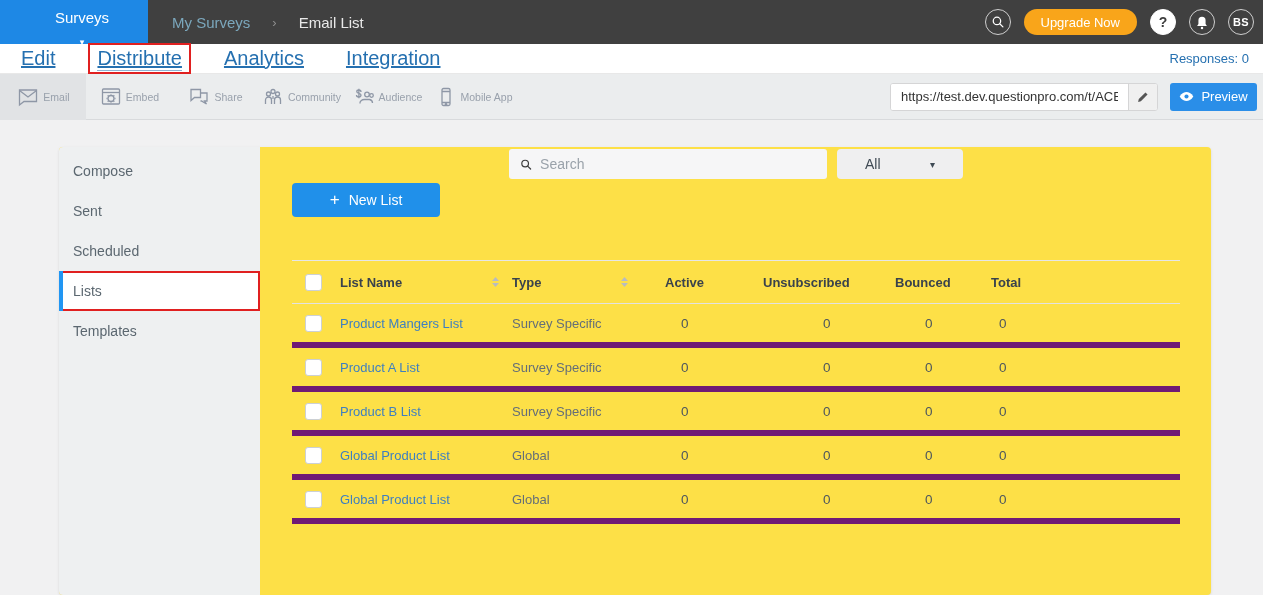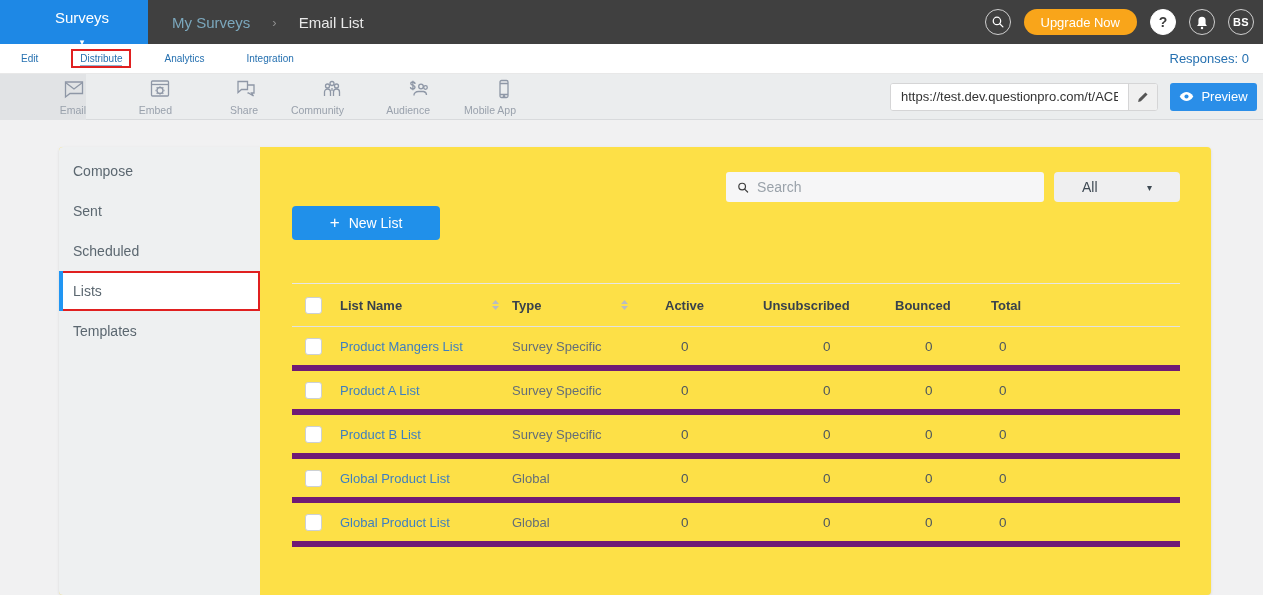--- a/index.html
+++ b/index.html
@@ -22,30 +22,30 @@
     display:flex; align-items:center; justify-content:center; cursor:pointer; background:transparent; }
   .circle-btn.solid { background:#fff; border-color:#fff; }
   .circle-btn .q { color:#3c3c3c; font-weight:bold; font-size:14px; }
   .avatar-txt { color:#fff; font-size:11px; font-weight:bold; letter-spacing:.3px; }
   .upgrade-btn { height:26px; border:none; border-radius:13px; background:#f9a51a;
     color:#fff; font-size:13px; padding:0 17px; cursor:pointer; font-family:inherit; }
 
   
   .subnav { height:30px; background:#fff; display:flex; align-items:center;
     padding:0 14px; border-bottom:1px solid #e8e8e8; }
-  .nav-item { color:#2570b0; font-size:10px; font-weight:500; margin-right:28px;
-    padding:2px 7px; cursor:pointer; }
+  .nav-item { color:#2570b0; font-size:20px; font-weight:500; margin-right:28px;
+    padding:2px 7px; cursor:pointer;text-decoration:underline; }
   .nav-item.annotated { outline:2px solid #e02020; }
   .nav-item.annotated .nav-lbl { border-bottom:1px solid #8fb3d2; padding-bottom:1px; }
   .responses { margin-left:auto; color:#2570b0; font-size:13px; padding-right:0; }
 
   
   .toolbar { height:46px; background:#ebedee; border-bottom:1px solid #d8dadc;
     display:flex; align-items:center; }
-  .dist-tab { width:86px; height:46px; display:flex; flex-direction:column; align-items:flex-end;
+  .dist-tab { width:86px; height:46px; display:flex; flex-direction:row; align-items:center;
     justify-content:center; gap:3px; cursor:pointer; }
   .dist-tab.active { background:#e1e3e5; }
   .dist-tab svg { stroke:#8e97a6; fill:none; stroke-width:1.3; }
   .dist-tab .tab-lbl { font-size:10.5px; color:#99a1ac; }
   .url-group { margin-left:auto; display:flex; align-items:center; }
   .url-wrap { display:flex; height:28px; border:1px solid #d5d5d6; border-radius:3px;
     overflow:hidden; background:#fff; }
   .url-input { width:237px; border:none; outline:none; padding:0 10px; font-size:13px;
     color:#333; font-family:inherit; background:#fff; }
   .url-edit { width:29px; background:#f0f0f0; border-left:1px solid #d5d5d6;
@@ -57,21 +57,21 @@
   
   .panel { width:1152px; margin:27px 0 0 59px; background:#fde047; border-radius:4px;
     box-shadow:0 1px 3px rgba(0,0,0,.10); display:flex; min-height:448px; }
   .sidebar { width:201px; background:#eef0f1; border-radius:4px 0 0 4px; padding-top:4px; flex-shrink:0; }
   .side-item { height:40px; display:flex; align-items:center; padding-left:14px;
     font-size:14px; color:#5b6770; cursor:pointer; position:relative; }
   .side-item.active { background:#fff; outline:2px solid #e02020; outline-offset:-2px; }
   .active-bar { position:absolute; left:0; top:0; width:4px; height:100%; background:#2196f3; }
 
   .main { flex:1; padding:0 31px 0 32px; }
-  .main-top { display:flex; justify-content:flex-end; gap:10px; margin-top:25px; }
+  .main-top { display:flex; justify-content:center; gap:10px; margin-top:2px; }
   .search-box { width:318px; height:30px; background:#f6f6f7; border-radius:3px;
     display:flex; align-items:center; padding:0 11px; gap:8px; }
   .search-box input { border:none; outline:none; background:transparent; font-size:14px;
     color:#333; width:100%; font-family:inherit; }
   .search-box input::placeholder { color:#9aa2aa; }
   .filter-dd { width:126px; height:30px; background:#efeff0; border-radius:4px;
     display:flex; align-items:center; padding:0 28px; cursor:pointer; }
   .filter-val { font-size:14px; color:#3f4a54; }
   .filter-caret { margin-left:auto; color:#3f4a54; font-size:10px; }
 

